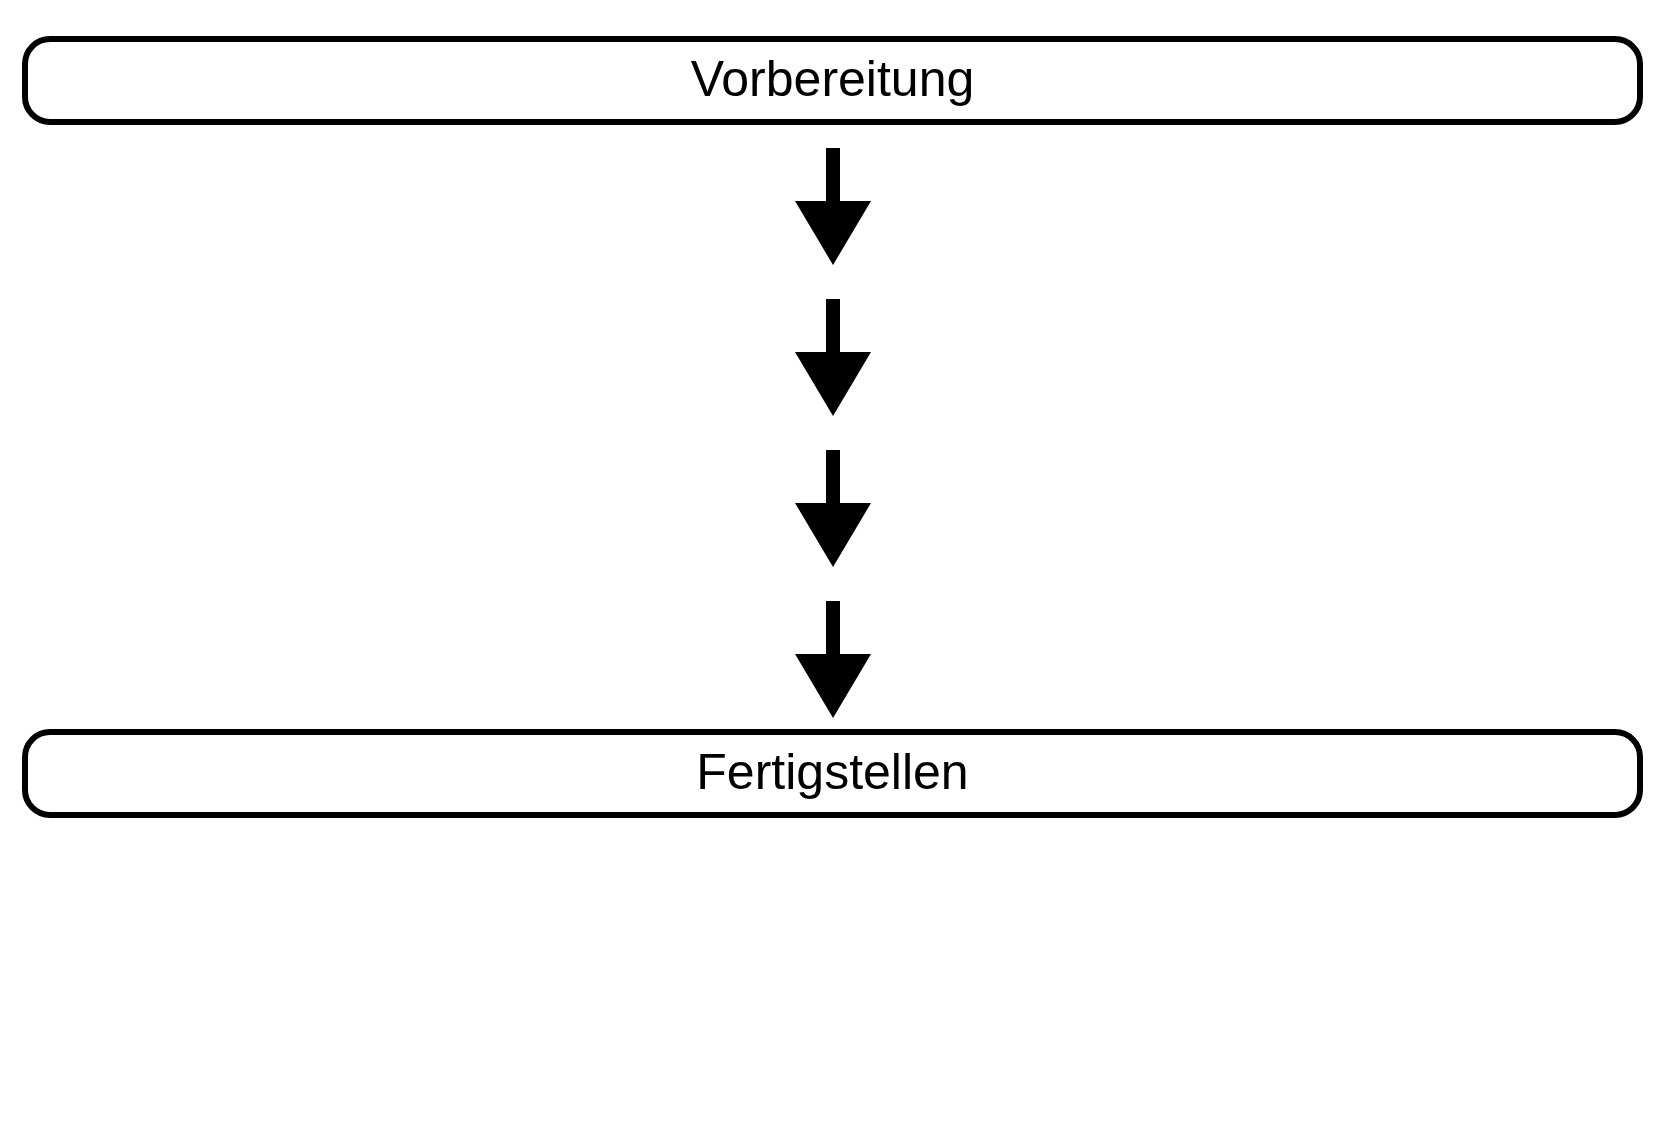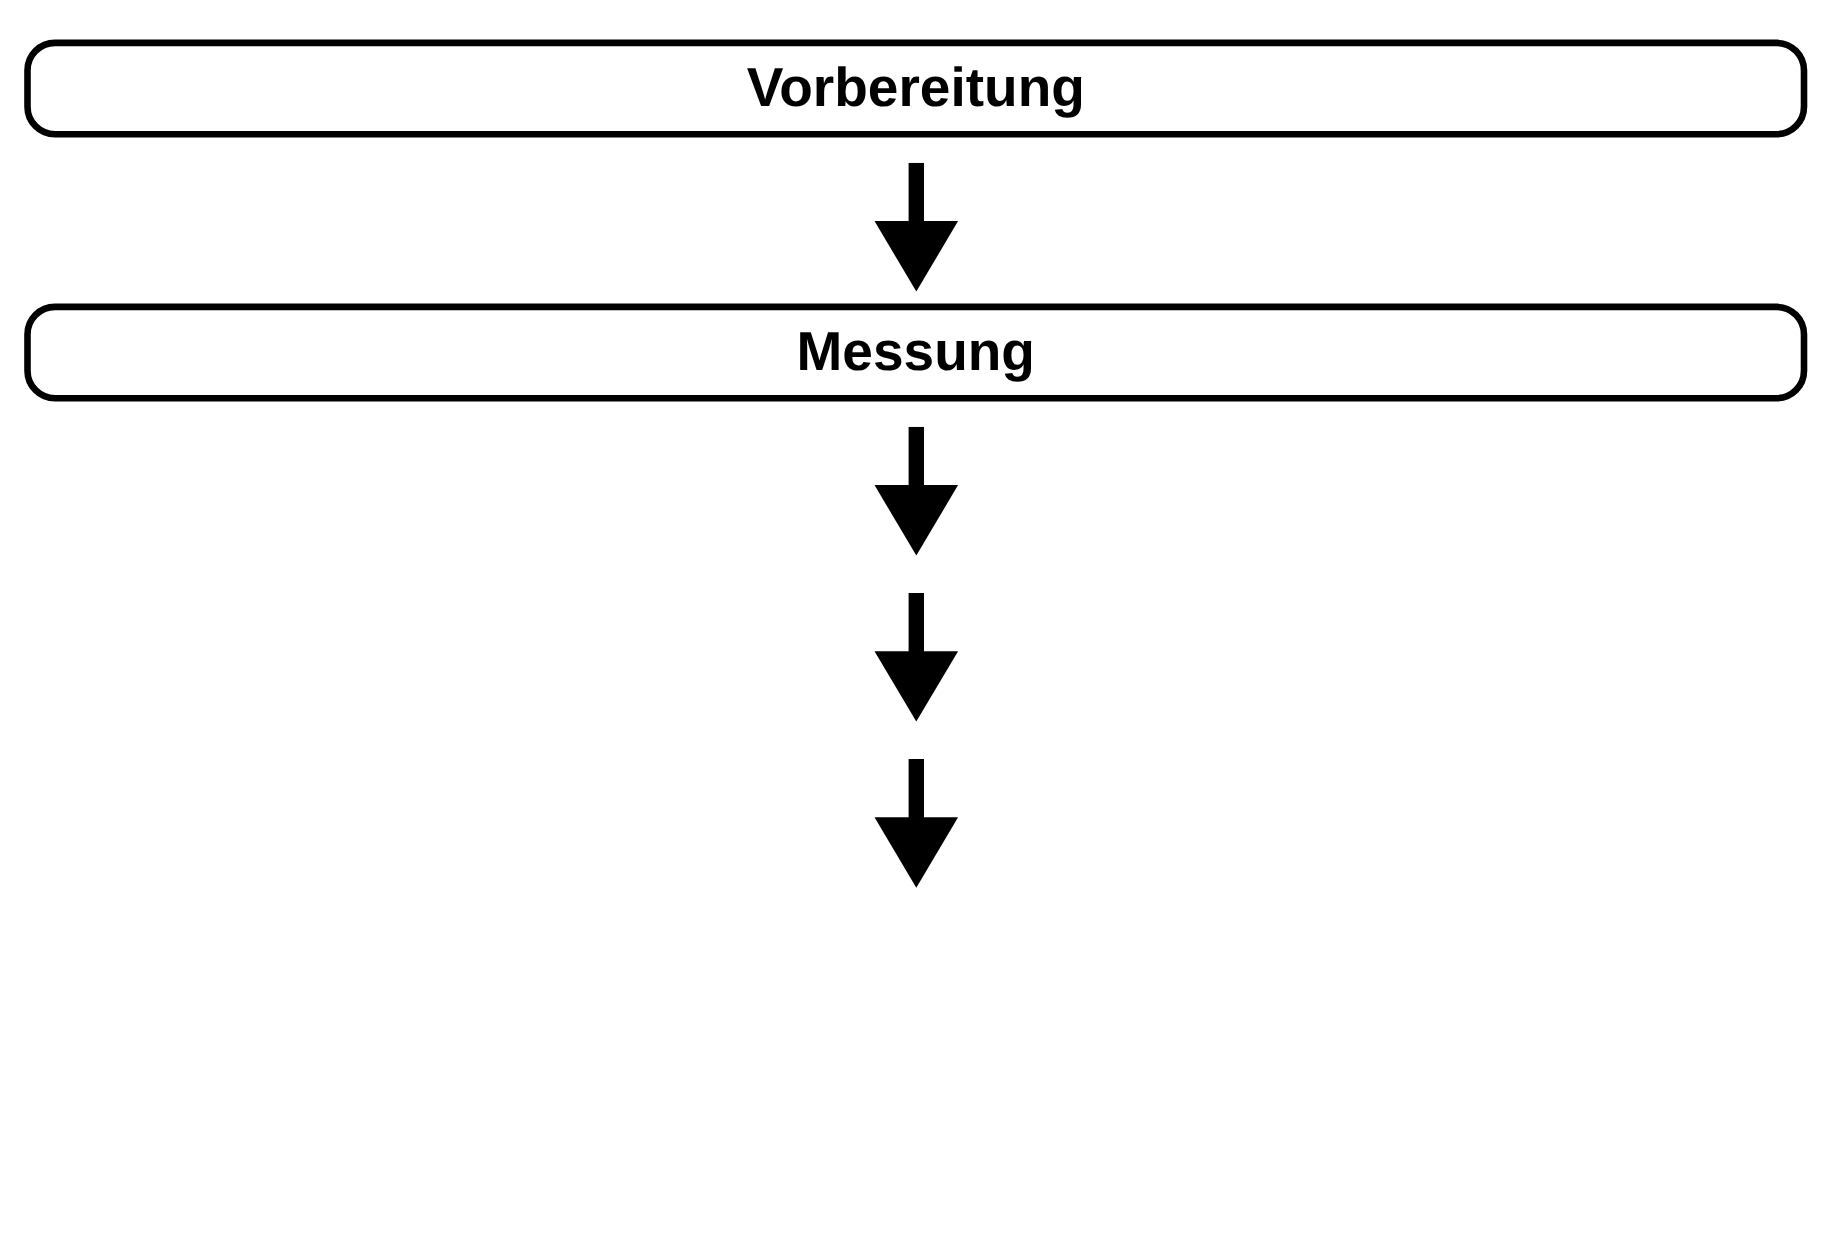--- a/index.html
+++ b/index.html
@@ -33,21 +33,21 @@
     flex: 0 0 89px;
     border: 6px solid var(--box-border);
     border-radius: 28px;
     background: var(--box-fill);
     display: flex;
     align-items: center;
     justify-content: center;
   }
   .step-label {
     font-size: 50px;
-    font-weight: bold;
+    font-weight: normal;
     color: var(--text);
     letter-spacing: 0px;
     white-space: nowrap;
     line-height: 1;
     padding-bottom: 4px;
   }
   .arrow-wrap {
     height: 151px;
     flex: 0 0 151px;
     display: flex;
@@ -71,23 +71,20 @@
     <span class="step-label">Vorbereitung</span>
   </div>
 
   <div class="arrow-wrap">
     <svg width="78" height="118" viewBox="0 0 78 118">
       <rect class="arrow-shape" x="32" y="0" width="14" height="56"></rect>
       <polygon class="arrow-shape" points="1,53 77,53 39,117"></polygon>
     </svg>
   </div>
 
-  <div class="step-box">
-    <span class="step-label">Messung</span>
-  </div>
 
   <div class="arrow-wrap">
     <svg width="78" height="118" viewBox="0 0 78 118">
       <rect class="arrow-shape" x="32" y="0" width="14" height="56"></rect>
       <polygon class="arrow-shape" points="1,53 77,53 39,117"></polygon>
     </svg>
   </div>
 
 
   <div class="arrow-wrap">
@@ -98,14 +95,17 @@
   </div>
 
 
   <div class="arrow-wrap">
     <svg width="78" height="118" viewBox="0 0 78 118">
       <rect class="arrow-shape" x="32" y="0" width="14" height="56"></rect>
       <polygon class="arrow-shape" points="1,53 77,53 39,117"></polygon>
     </svg>
   </div>
 
+  <div class="step-box">
+    <span class="step-label">Fertigstellen</span>
+  </div>
 
 </div>
 
 </body></html>

